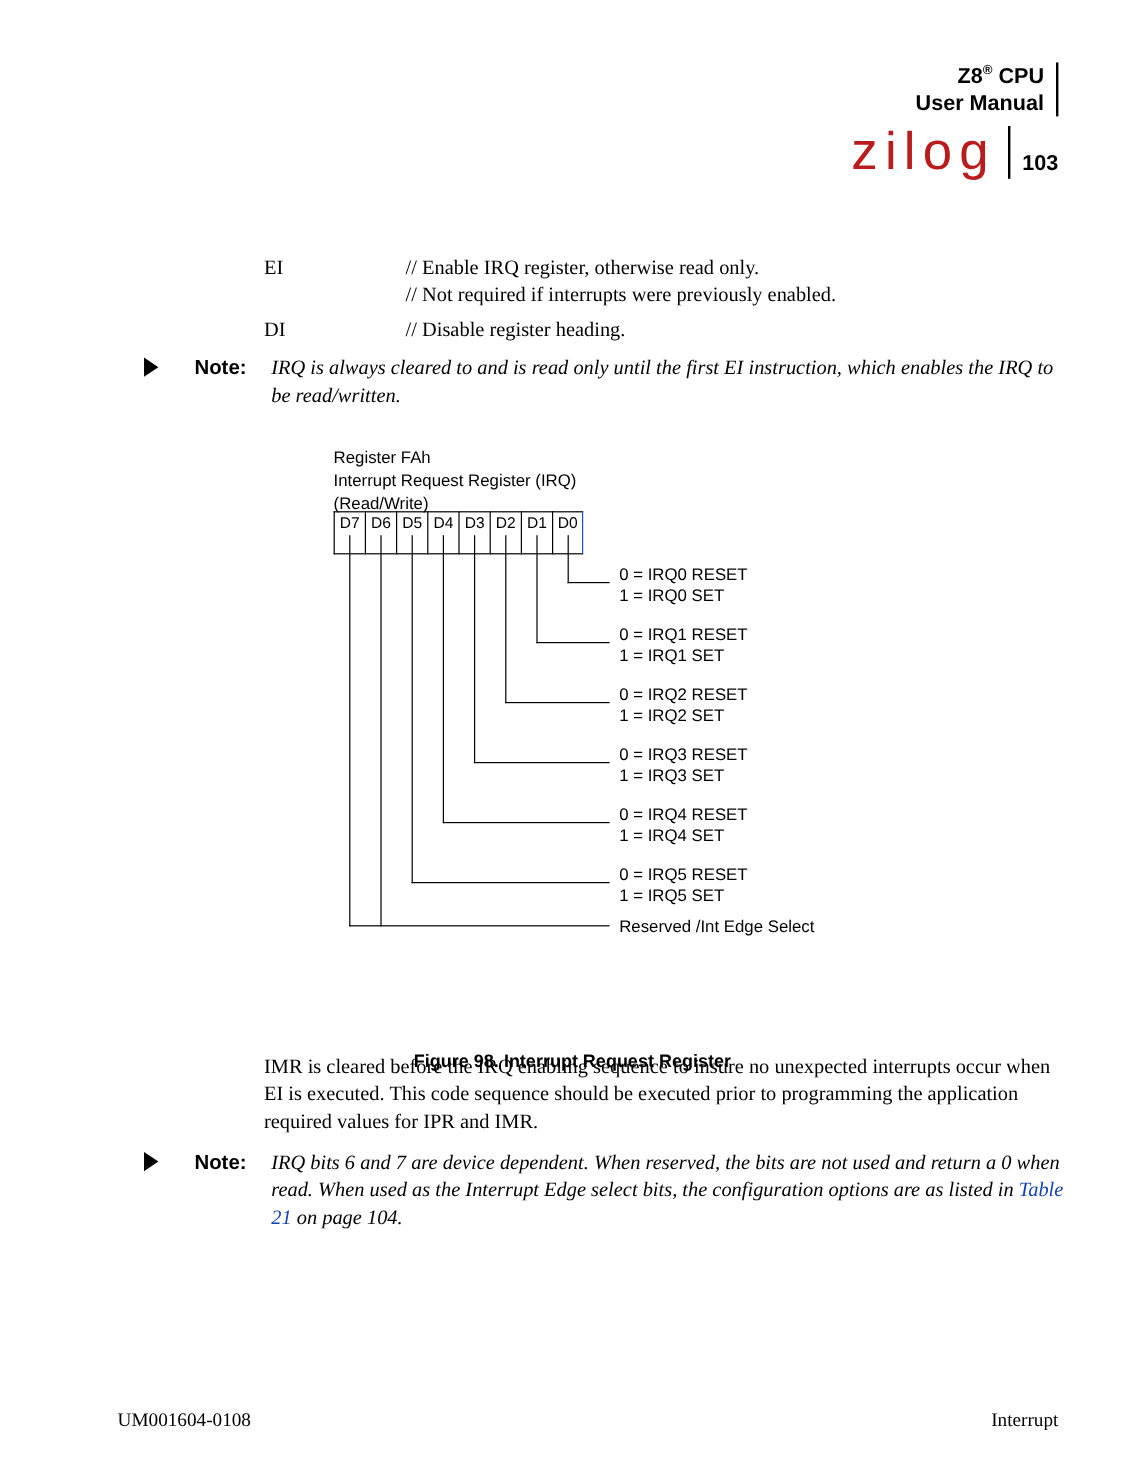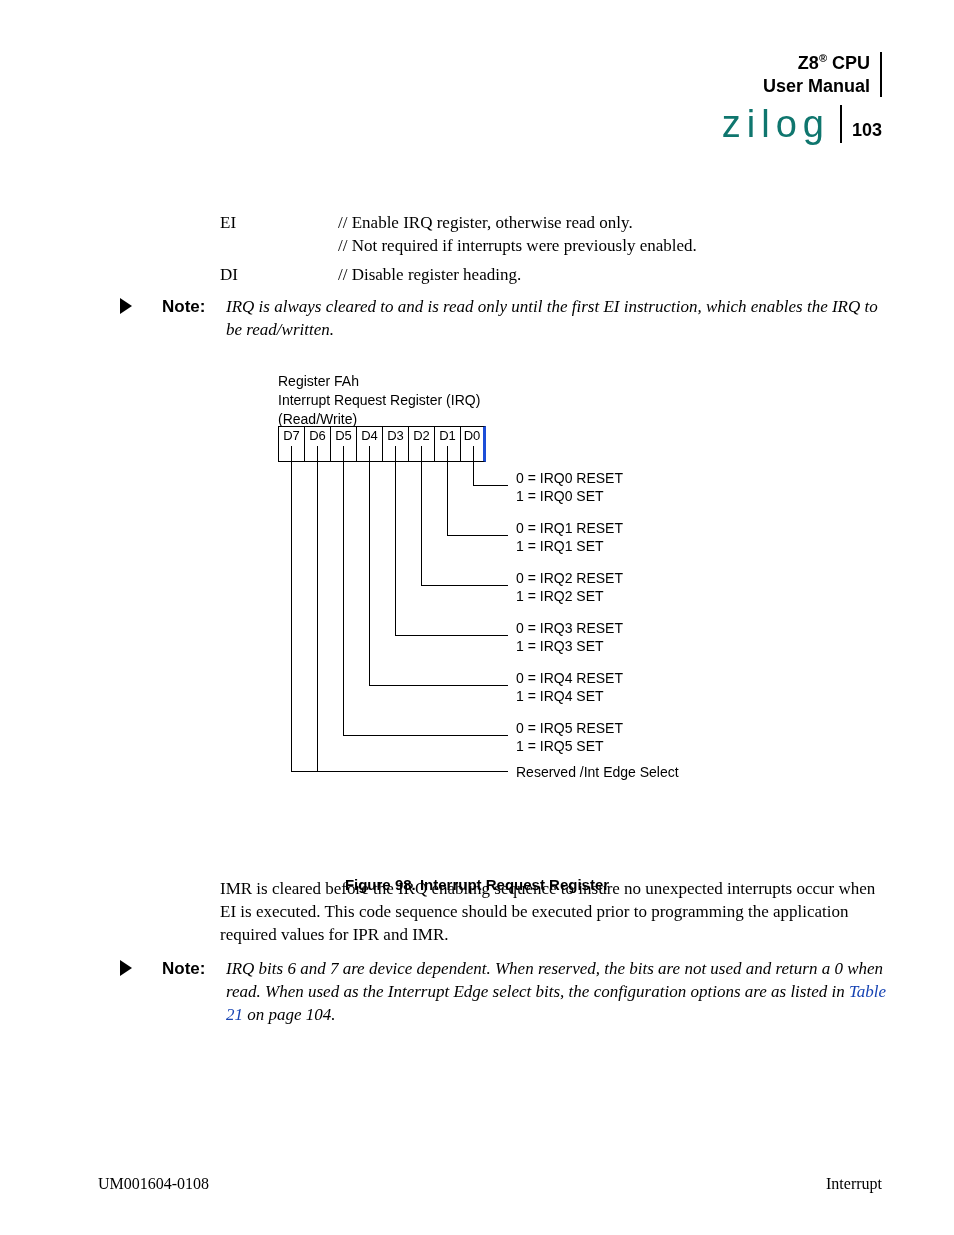--- a/index.html
+++ b/index.html
@@ -32,23 +32,23 @@
   .hdr-titles .sup { font-size: 11px; vertical-align: super; }
   .hdr-logo-row {
     display: flex;
     align-items: flex-end;
     justify-content: flex-end;
     gap: 10px;
     margin-top: 8px;
   }
   .logo {
     font-family: Arial, Helvetica, sans-serif;
-    font-size: 38px;
+    font-size: 44px;
     letter-spacing: 6px;
-    color: #0f766e;
+    color: #b91c1c;
     font-weight: 400;
     border-right: 2px solid #000;
     padding-right: 10px;
     line-height: 1;
   }
   .logo .z { font-weight: 400; }
   .pagenum {
     font-family: Arial, Helvetica, sans-serif;
     font-weight: 700;
     font-size: 18px;
@@ -93,21 +93,21 @@
   .diag-head { line-height: 1.35; }
   .bit-row { position: absolute; left: 0; top: 54px; display: flex; }
   .bit {
     width: 26px; height: 36px;
     border: 1px solid #000;
     border-right: none;
     text-align: center;
     font-size: 13px;
     line-height: 18px;
   }
-  .bit:last-child { border-right: 3px solid #1d4ed8; }
+  .bit:last-child { border-right: 1px solid #1d4ed8; }
 
   .wire { position: absolute; background: #000; }
   
   .v7 { left: 13px;  top: 74px; width: 1px; height: 326px; }
   .v6 { left: 39px;  top: 74px; width: 1px; height: 326px; }
   .v5 { left: 65px;  top: 74px; width: 1px; height: 290px; }
   .v4 { left: 91px;  top: 74px; width: 1px; height: 240px; }
   .v3 { left: 117px; top: 74px; width: 1px; height: 190px; }
   .v2 { left: 143px; top: 74px; width: 1px; height: 140px; }
   .v1 { left: 169px; top: 74px; width: 1px; height: 90px; }

